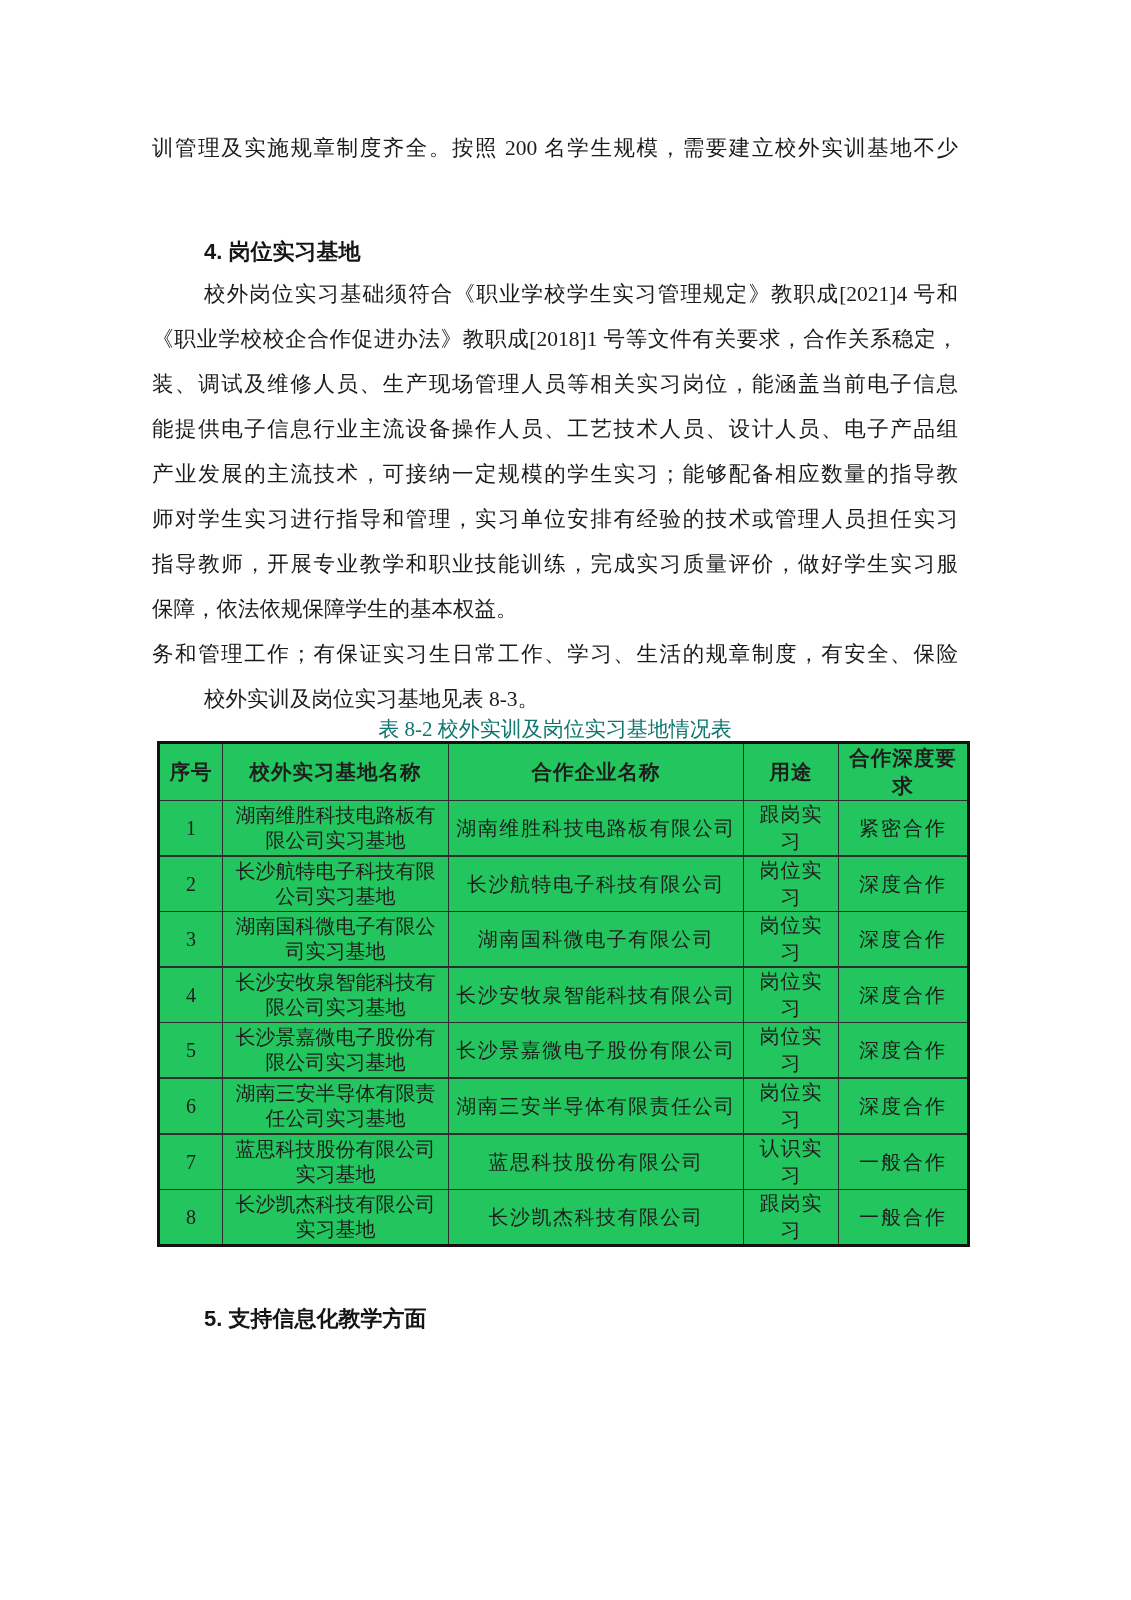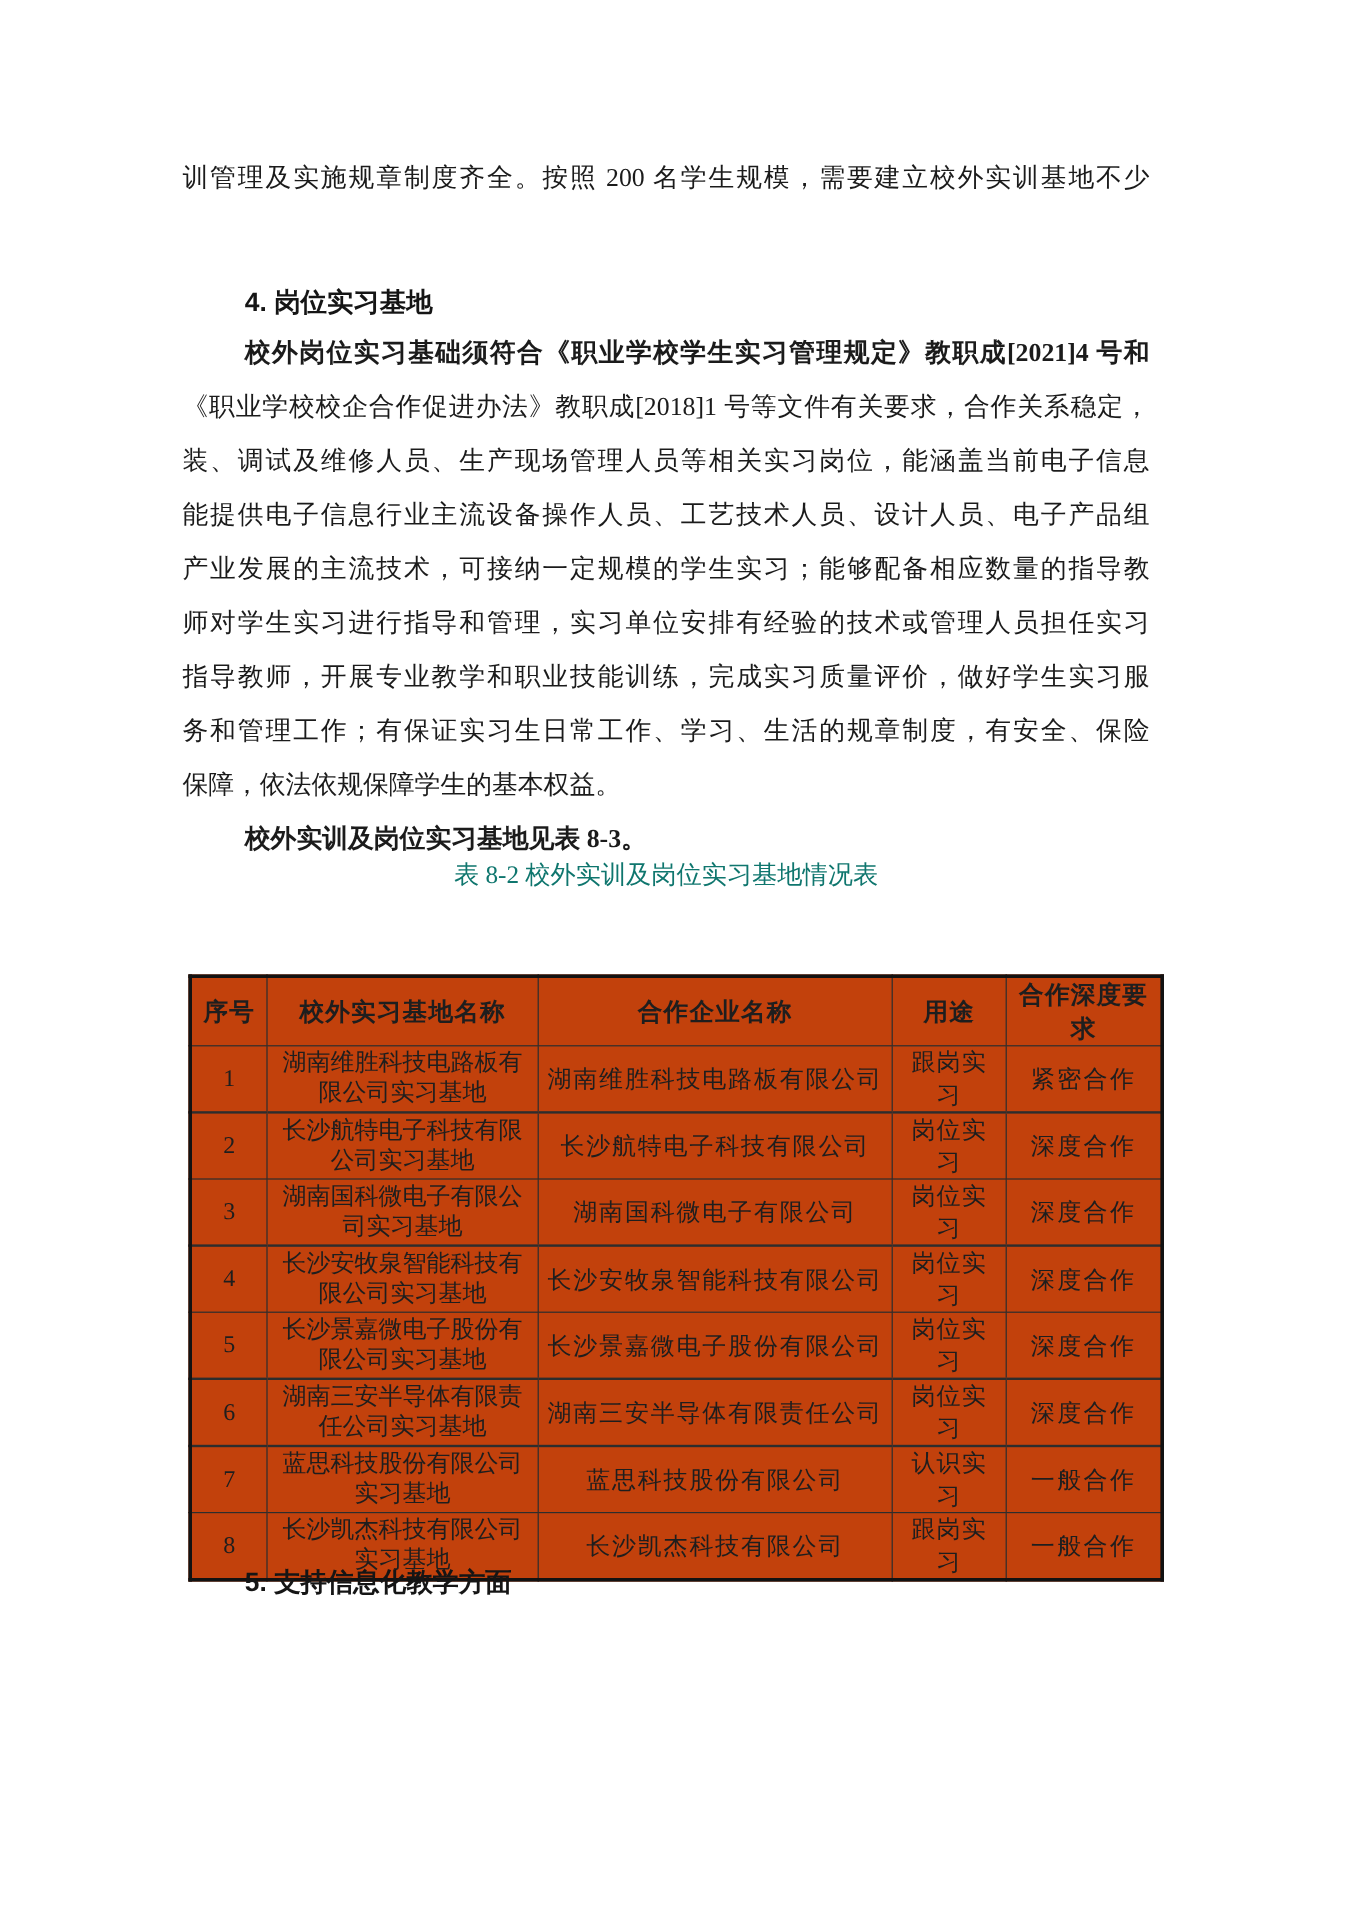--- a/index.html
+++ b/index.html
@@ -29,21 +29,20 @@
     line-height:45px;
     text-align:justify;
     text-align-last:justify;
     overflow:hidden;
   }
   .tline.last {
     text-align-last:left;
   }
   .tline.indent {
     padding-left:52px;
-    font-weight:bold;
   }
   .heading {
     position:absolute;
     left:152px;
     width:806px;
     height:45px;
     line-height:45px;
     padding-left:52px;
     font-family:"Liberation Sans","DejaVu Sans",sans-serif;
     font-weight:700;
@@ -58,26 +57,26 @@
     line-height:45px;
     text-align:center;
     font-size:21px;
     color:#0f766e;
     font-family:Liberation Serif, serif;
   }
   
   table.base-table {
     position:absolute;
     left:157px;
-    top:812px;
+    top:741px;
     width:810px;
     height:476px;
     border-collapse:collapse;
     table-layout:fixed;
-    background:#c2410c;
+    background:#22c55e;
   }
   table.base-table th,
   table.base-table td {
     border:1.5px solid #2d2d2d;
     text-align:center;
     vertical-align:middle;
     font-size:20px;
     color:#1e1e1e;
     padding:0 6px;
     overflow:hidden;
@@ -118,22 +117,22 @@
   <div class="heading" style="top:229px">4. 岗位实习基地</div>
 
   <div class="textblock" style="top:272px">
     <div class="tline indent">校外岗位实习基础须符合《职业学校学生实习管理规定》教职成[2021]4 号和</div>
     <div class="tline">《职业学校校企合作促进办法》教职成[2018]1 号等文件有关要求，合作关系稳定，</div>
     <div class="tline">装、调试及维修人员、生产现场管理人员等相关实习岗位，能涵盖当前电子信息</div>
     <div class="tline">能提供电子信息行业主流设备操作人员、工艺技术人员、设计人员、电子产品组</div>
     <div class="tline">产业发展的主流技术，可接纳一定规模的学生实习；能够配备相应数量的指导教</div>
     <div class="tline">师对学生实习进行指导和管理，实习单位安排有经验的技术或管理人员担任实习</div>
     <div class="tline">指导教师，开展专业教学和职业技能训练，完成实习质量评价，做好学生实习服</div>
+    <div class="tline last">保障，依法依规保障学生的基本权益。</div>
     <div class="tline">务和管理工作；有保证实习生日常工作、学习、生活的规章制度，有安全、保险</div>
-    <div class="tline last">保障，依法依规保障学生的基本权益。</div>
   </div>
 
   <div class="textblock" style="top:677px">
     <div class="tline last indent">校外实训及岗位实习基地见表 8-3。</div>
   </div>
 
   <div class="caption" style="top:707px">表 8-2 校外实训及岗位实习基地情况表</div>
 
   <table class="base-table">
     <colgroup>

